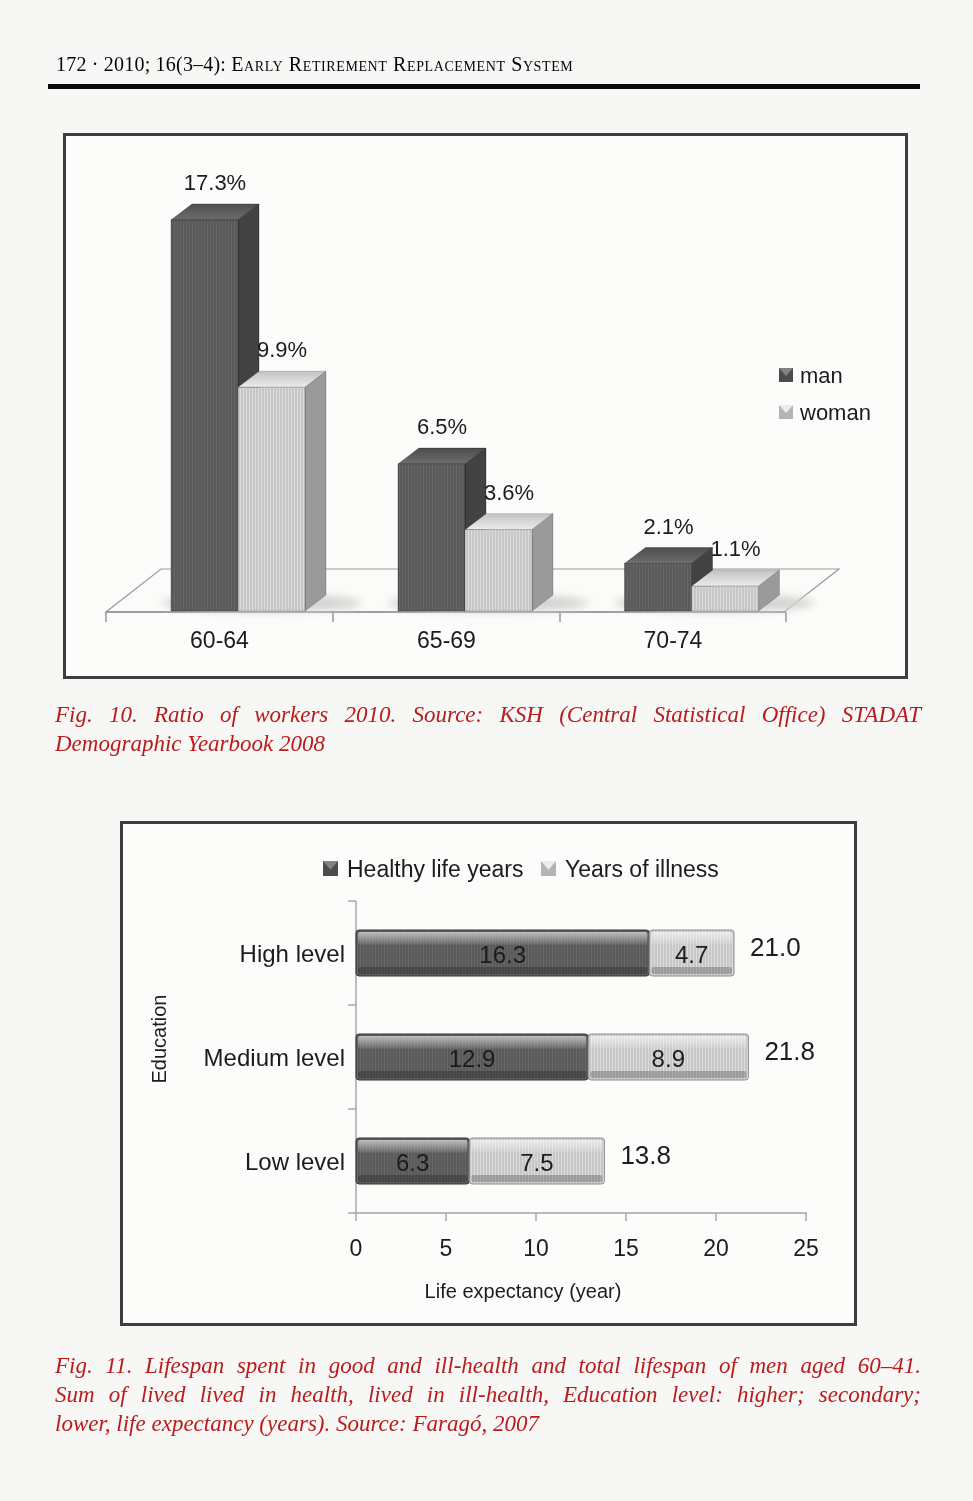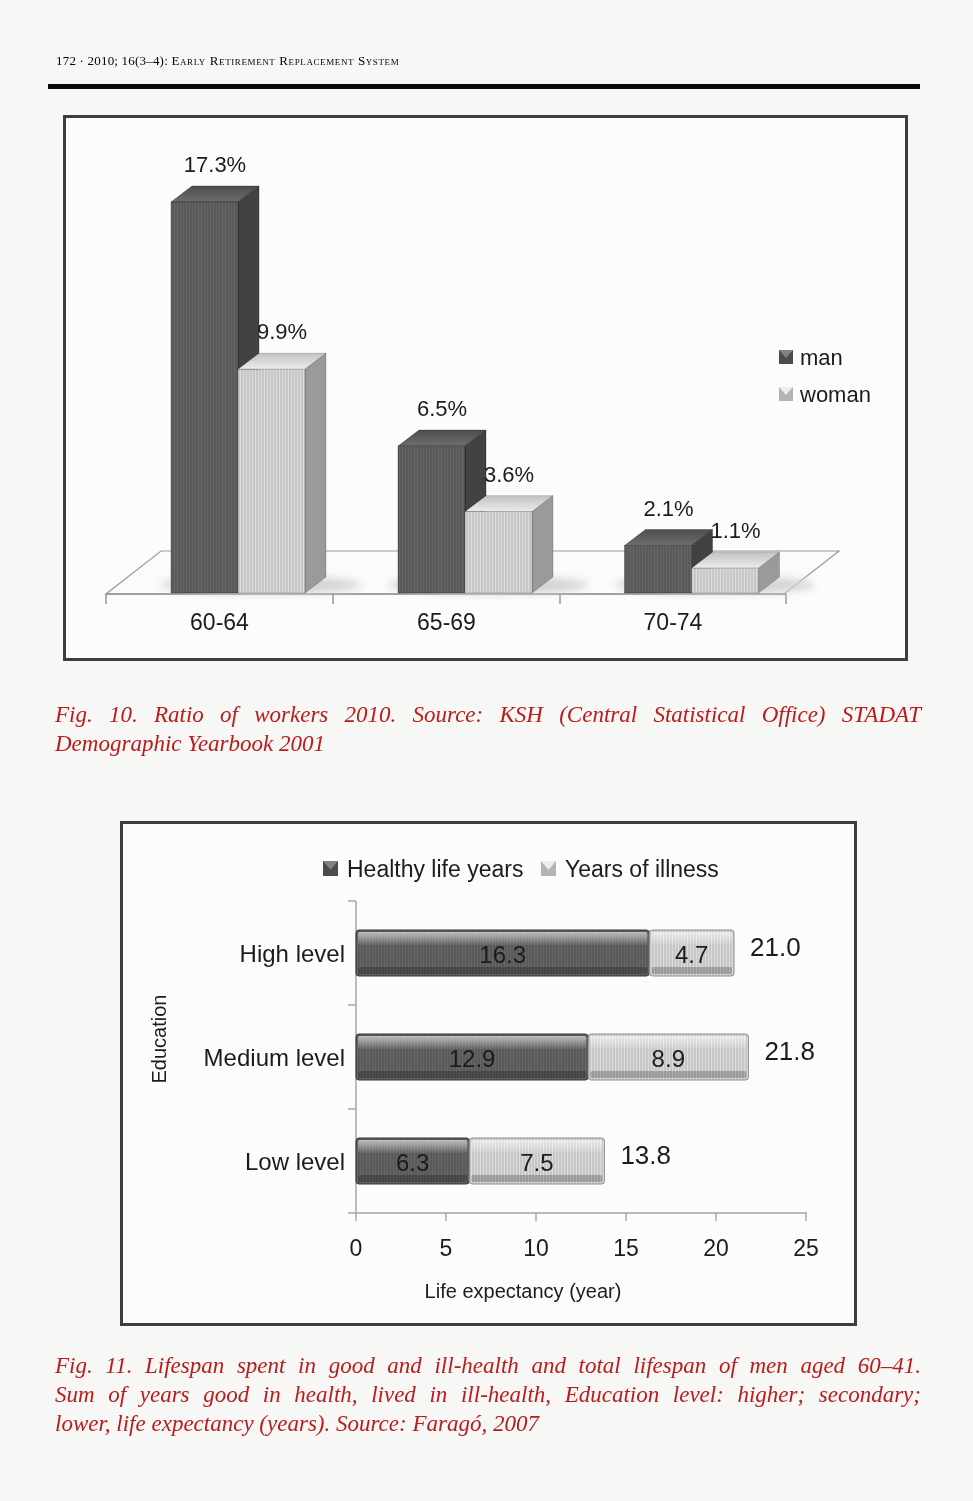--- a/index.html
+++ b/index.html
@@ -4,31 +4,31 @@
 <style>
   html,body{margin:0;padding:0;}
   body{
     width:973px;height:1501px;position:relative;overflow:hidden;
     background:#f7f7f5;
     font-family:"Liberation Sans",sans-serif;
   }
   .page{position:absolute;inset:0;}
   .journal-header{
     position:absolute;left:56px;top:53px;width:866px;
-    font-family:"Liberation Serif",serif;font-size:13px;color:#050505;
+    font-family:"Liberation Serif",serif;font-size:20px;color:#050505;
     white-space:nowrap;letter-spacing:0.2px;
   }
   .journal-header .sc{font-variant:small-caps;letter-spacing:0.6px;}
   .header-rule{
     position:absolute;left:48px;top:84px;width:872px;height:5px;background:#0a0a0a;
   }
   .fig-frame{
     position:absolute;background:#fcfcfa;border:3px solid #3e3e3e;box-sizing:border-box;
   }
-  #fig10-frame{left:63px;top:115px;width:845px;height:546px;}
+  #fig10-frame{left:63px;top:133px;width:845px;height:546px;}
   #fig11-frame{left:120px;top:821px;width:737px;height:505px;padding-left:40px;}
   .fig-frame svg{position:absolute;left:0;top:0;width:100%;height:100%;display:block;}
   svg text{font-family:"Liberation Sans",sans-serif;fill:#1c1c1c;}
   .caption{
     position:absolute;left:55px;width:866px;
     font-family:"Liberation Serif",serif;font-style:italic;
     font-size:23px;color:#b91c1c;
   }
   #caption10{top:700px;}
   #caption11{top:1351px;}
@@ -132,21 +132,21 @@
             <rect x="713" y="269" width="14" height="14" fill="#b4b4b4"></rect>
             <polygon points="713,269 727,269 720,277.12" fill="#ededed"></polygon>
           </g>
           <text x="734" y="276" font-size="22" dominant-baseline="central" fill="#151515">woman</text>
         </g>
       </svg>
   </div>
 
   <div class="caption" id="caption10">
     <div class="cap-line">Fig. 10. Ratio of workers 2010. Source: KSH (Central Statistical Office) STADAT</div>
-    <div class="cap-line last">Demographic Yearbook 2001</div>
+    <div class="cap-line last">Demographic Yearbook 2008</div>
   </div>
 
   <div class="fig-frame" id="fig11-frame">
     <svg id="c2" viewBox="0 0 731 499">
         <g stroke="#a3a3a3" stroke-width="1.4">
           <line x1="233" y1="77" x2="233" y2="389"></line>
           <line x1="225" y1="77" x2="233" y2="77"></line>
           <line x1="225" y1="181" x2="233" y2="181"></line>
           <line x1="225" y1="285" x2="233" y2="285"></line>
           <line x1="225" y1="389" x2="233" y2="389"></line>
@@ -212,17 +212,17 @@
         <text x="503" y="424" text-anchor="middle" dominant-baseline="central" font-size="23" fill="#141414">15</text>
         <text x="593" y="424" text-anchor="middle" dominant-baseline="central" font-size="23" fill="#141414">20</text>
         <text x="683" y="424" text-anchor="middle" dominant-baseline="central" font-size="23" fill="#141414">25</text>
         <text x="400" y="474" text-anchor="middle" font-size="20" fill="#141414">Life expectancy (year)</text>
         <text x="36" y="215" text-anchor="middle" dominant-baseline="central" font-size="20" fill="#141414" transform="rotate(-90 36 215)">Education</text>
       </svg>
   </div>
 
   <div class="caption" id="caption11">
     <div class="cap-line">Fig. 11. Lifespan spent in good and ill-health and total lifespan of men aged 60–41.</div>
-    <div class="cap-line">Sum of years good in health, lived in ill-health, Education level: higher; secondary;</div>
+    <div class="cap-line">Sum of lived lived in health, lived in ill-health, Education level: higher; secondary;</div>
     <div class="cap-line last">lower, life expectancy (years). Source: Faragó, 2007</div>
   </div>
 
 </div>
 
 </body></html>

